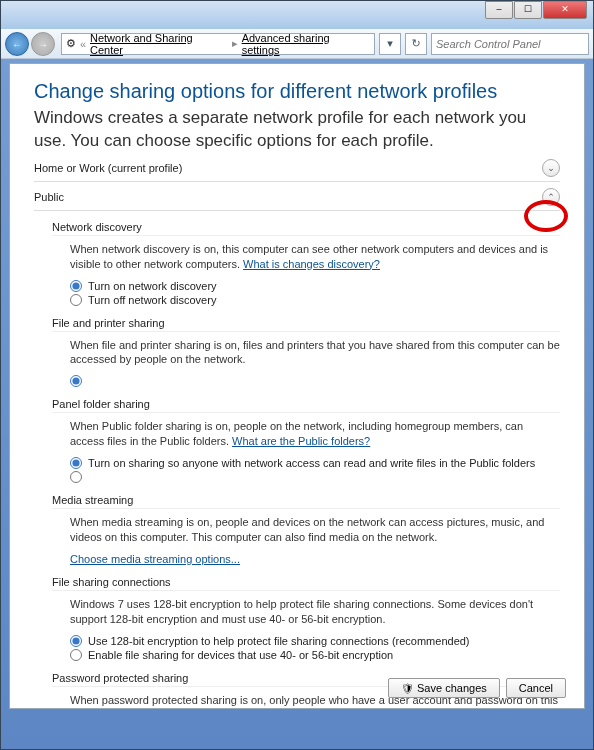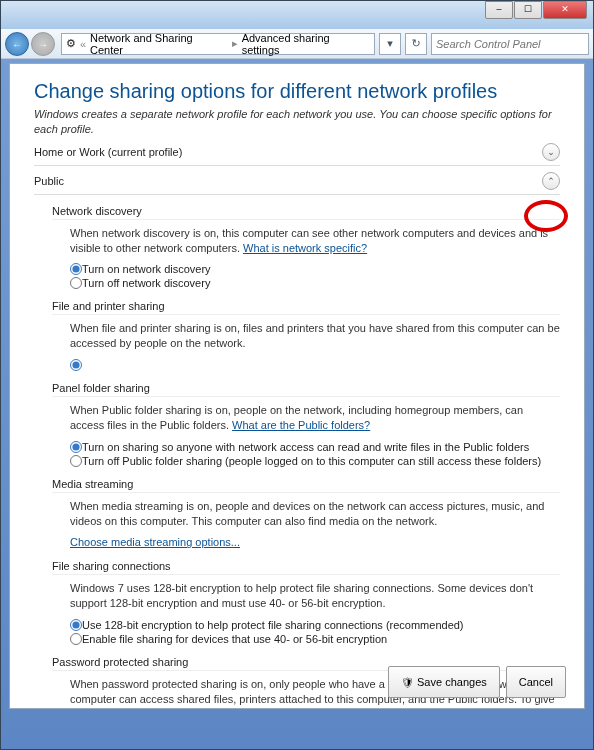--- a/index.html
+++ b/index.html
@@ -6,38 +6,38 @@
 body { font-family: "Segoe UI", Tahoma, sans-serif; font-size: 11px; background: #a8cdf0; width: 594px; height: 750px; overflow: hidden; }
 .window { width: 594px; height: 750px; background: linear-gradient(#789fd4, #5c87c4); border: 1px solid #345; position: relative; }
 .titlebar { height: 28px; background: linear-gradient(#d5e4f5, #a8c8e8); display: flex; justify-content: flex-end; align-items: flex-start; padding-right: 6px; }
 .wbtn { width: 28px; height: 18px; border: 1px solid #888; background: linear-gradient(#eee,#ddd); margin-left: 1px; font-size: 9px; text-align: center; line-height: 14px; border-radius: 0 0 2px 2px; }
 .wbtn.close { background: linear-gradient(#e77,#c33); color: #fff; width: 44px; }
 .navbar { height: 30px; background: linear-gradient(#f4f8fc, #dce8f4); border-bottom: 1px solid #b8c8d8; display: flex; align-items: center; padding: 0 4px; }
 .navbtn { width: 24px; height: 24px; border-radius: 12px; background: radial-gradient(#7ab8e8, #3878b8); border: 1px solid #2868a8; margin-right: 2px; display:flex; align-items:center; justify-content:center; color:#fff; font-size:10px;}
 .navbtn.fwd { background: radial-gradient(#ccc, #aaa); border-color:#999;}
 .addressbar { flex: 1; height: 22px; border: 1px solid #9ab; background: #fff; display: flex; align-items: center; padding: 0 4px; margin: 0 4px; font-size: 11px; color: #222; gap:4px; }
 .addressbar .sep { color: #888; }
-.addressbar .crumb { color: #000; }
+.addressbar .crumb { color: #000; text-decoration: underline; }
 .refbtn { width: 22px; height: 22px; border: 1px solid #9ab; background: #fff; margin-right: 4px; display:flex;align-items:center;justify-content:center;color:#456;}
 .searchbox { width: 158px; height: 22px; border: 1px solid #9ab; background: #fff; padding: 0 4px; font-size: 11px; color: #888; font-style: italic; }
 .content { position: absolute; top: 62px; left: 8px; right: 8px; bottom: 40px; background: #fff; border: 1px solid #9ab; padding: 16px 24px 8px 24px; overflow: hidden; color: #333;}
 h1 { font-size: 20px; font-weight: normal; color: #0b5394; margin-bottom: 4px; }
-.intro { font-size: 11px; color: #333; margin-bottom: 0; line-height: 1.35; font-style: italic; }
+.intro { font-size: 17px; color: #333; margin-bottom: 0; line-height: 1.35; }
 .profile { border-bottom: 1px solid #ddd; padding: 4px 0; display: flex; justify-content: space-between; align-items: center; font-size: 11px; margin-top: 2px;}
 .profile-label { color: #222; }
 .collapse-btn { width: 18px; height: 18px; border-radius: 9px; border: 1px solid #aaa; background: linear-gradient(#fff,#e8e8e8); display: flex; align-items: center; justify-content: center; font-size: 9px; color: #555; }
 .section { margin: 10px 0 0 18px; }
 .section-title { font-size: 11px; color: #222; border-bottom: 1px solid #eee; padding-bottom: 2px; margin-bottom: 6px; margin-top: 8px; }
 .section-desc { font-size: 11px; color: #333; margin: 0 0 7px 18px; line-height: 1.35; }
 .link { color: #0b5394; text-decoration: underline; cursor: pointer; }
 .radios { margin: 0 0 4px 18px; }
-.radio-row { display: flex; align-items: center; gap: 0; font-size: 11px; color: #222; padding: 1px 0; }
+.radio-row { display: flex; align-items: center; gap: 6px; font-size: 11px; color: #222; padding: 1px 0; }
 .radio-row input { width: 12px; height: 12px; accent-color: #3878c8;}
 .footer { position: absolute; bottom: 10px; right: 18px; display: flex; gap: 6px; }
-.btn { height: 32px; padding: 0 12px; font-size: 11px; border: 1px solid #999; background: linear-gradient(#fdfdfd,#e8e8e8); border-radius: 2px; display: flex; align-items: center;}
+.btn { height: 20px; padding: 0 12px; font-size: 11px; border: 1px solid #999; background: linear-gradient(#fdfdfd,#e8e8e8); border-radius: 2px; display: flex; align-items: center;}
 .btn.primary::before { content:"🛡"; font-size:10px; margin-right:3px;}
 .red-circle { position: absolute; width: 44px; height: 32px; border: 4px solid #d00; border-radius: 50%; top: 136px; right: 16px; pointer-events: none; }
 </style>
 </head>
 <body>
 
 <div class="window">
   <div class="titlebar">
     <div class="wbtn">–</div>
     <div class="wbtn">☐</div>
@@ -68,21 +68,21 @@
       <span class="collapse-btn">⌄</span>
     </div>
 
     <div class="profile">
       <span class="profile-label">Public</span>
       <span class="collapse-btn">⌃</span>
     </div>
 
     <div class="section">
       <div class="section-title">Network discovery</div>
-      <p class="section-desc"><span>When network discovery is on, this computer can see other network computers and devices and is visible to other network computers. </span><span class="link">What is network specific?</span></p>
+      <p class="section-desc"><span>When network discovery is on, this computer can see other network computers and devices and is visible to other network computers. </span><span class="link">What is changes discovery?</span></p>
       <div class="radios">
         <label class="radio-row">
             <input type="radio" name="nd" checked="" style="">
             <span>Turn on network discovery</span>
           </label>
         <label class="radio-row">
             <input type="radio" name="nd" style="">
             <span>Turn off network discovery</span>
           </label>
       </div>
@@ -101,21 +101,20 @@
     <div class="section">
       <div class="section-title">Panel folder sharing</div>
       <p class="section-desc"><span>When Public folder sharing is on, people on the network, including homegroup members, can access files in the Public folders. </span><span class="link">What are the Public folders?</span></p>
       <div class="radios">
         <label class="radio-row">
             <input type="radio" name="pf" checked="" style="">
             <span>Turn on sharing so anyone with network access can read and write files in the Public folders</span>
           </label>
         <label class="radio-row">
             <input type="radio" name="pf" style="">
-            <span>Turn off Public folder sharing (people logged on to this computer can still access these folders)</span>
           </label>
       </div>
     </div>
 
     <div class="section">
       <div class="section-title">Media streaming</div>
       <p class="section-desc">When media streaming is on, people and devices on the network can access pictures, music, and videos on this computer. This computer can also find media on the network.</p>
       <p class="section-desc"><span class="link">Choose media streaming options...</span></p>
     </div>
 

